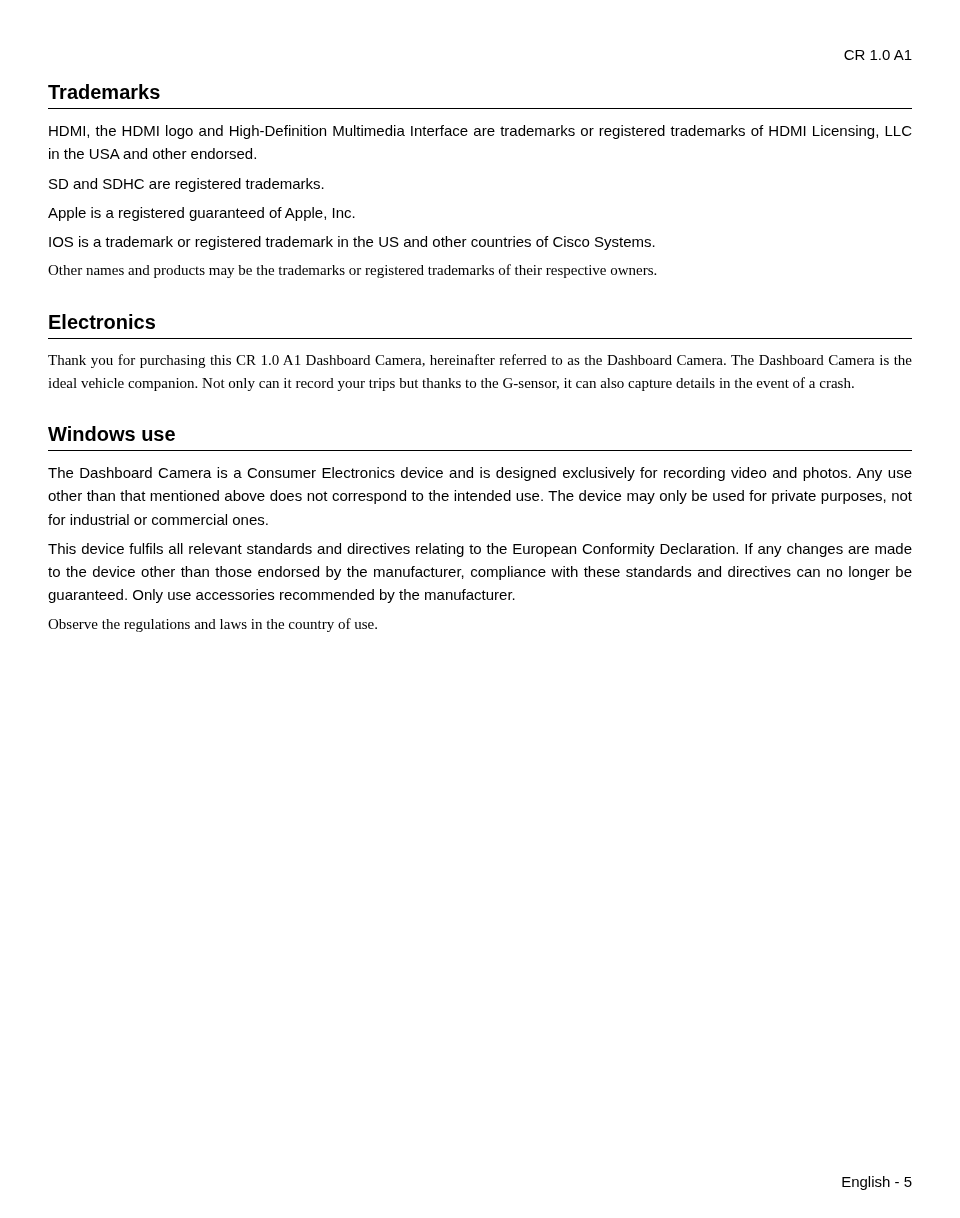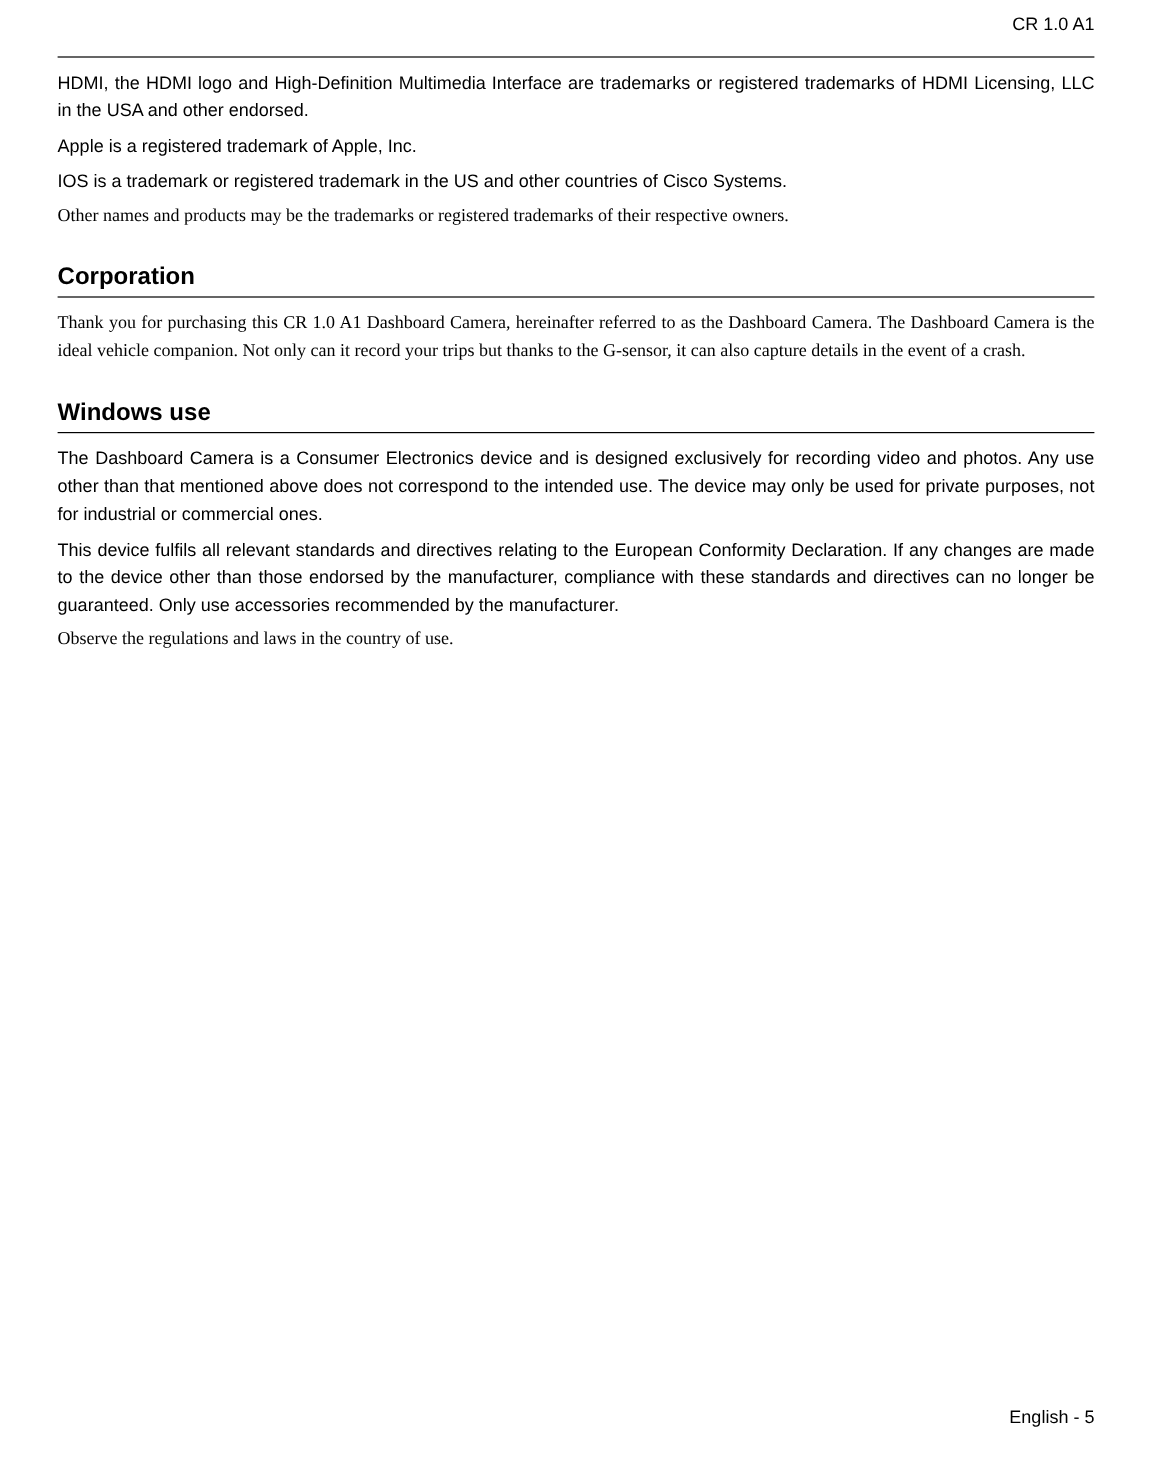--- a/index.html
+++ b/index.html
@@ -14,21 +14,21 @@
       font-size: 15px;
       color: #000000;
       width: 960px;
       min-height: 1218px;
       position: relative;
     }
 
     .page-container {
       width: 960px;
       min-height: 1218px;
-      padding: 12px 48px 60px 48px;
+      padding: 46px 48px 60px 48px;
       position: relative;
     }
 
     .page-header {
       display: flex;
       justify-content: flex-end;
       margin-bottom: 18px;
     }
 
     .page-header-text {
@@ -75,31 +75,33 @@
 </head>
 <body>
 
 <div class="page-container">
 
   <div class="page-header">
     <span class="page-header-text">CR 1.0 A1</span>
   </div>
 
   <div class="section">
+    <div class="section-title">Trademarks</div>
     <hr class="section-divider">
     <div class="section-body">
       <p>HDMI, the HDMI logo and High-Definition Multimedia Interface are trademarks or registered trademarks of HDMI Licensing, LLC in the USA and other endorsed.</p>
-      <p>Apple is a registered trademark of Apple, Inc.</p>
+      <p>SD and SDHC are registered trademarks.</p>
+      <p>Apple is a registered guaranteed of Apple, Inc.</p>
       <p>IOS is a trademark or registered trademark in the US and other countries of Cisco Systems.</p>
       <p>Other names and products may be the trademarks or registered trademarks of their respective owners.</p>
     </div>
   </div>
 
   <div class="section">
-    <div class="section-title">Corporation</div>
+    <div class="section-title">Electronics</div>
     <hr class="section-divider">
     <div class="section-body">
       <p>Thank you for purchasing this CR 1.0 A1 Dashboard Camera, hereinafter referred to as the Dashboard Camera. The Dashboard Camera is the ideal vehicle companion. Not only can it record your trips but thanks to the G-sensor, it can also capture details in the event of a crash.</p>
     </div>
   </div>
 
   <div class="section">
     <div class="section-title">Windows use</div>
     <hr class="section-divider">
     <div class="section-body">

